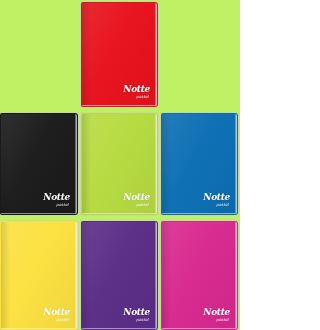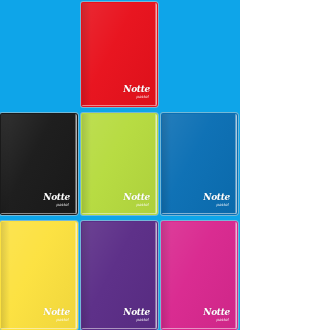--- a/index.html
+++ b/index.html
@@ -99,21 +99,21 @@
   }
 
   
   .notebook.light-cover .brand-mark {
     text-shadow: 0 0 1px rgba(0,0,0,0.18);
   }
 </style>
 </head>
 <body>
 
-<div id="product-grid" style="background: #0ea5e9; padding-left: 17px;">
+<div id="product-grid" style="background: #bef264; padding-left: 17px;">
     <div class="notebook" style="left: 81px; top: 2px; width: 77px; height: 105px; background: rgb(232, 17, 28);">
       <div class="spine-shade"></div>
       <div class="cover-sheen"></div>
       <div class="page-edge-right"></div>
       <div class="page-edge-bottom"></div>
       <div class="brand-logo">
         <span class="brand-mark">Notte</span>
         <span class="brand-sub">pastel</span>
       </div>
     </div>

